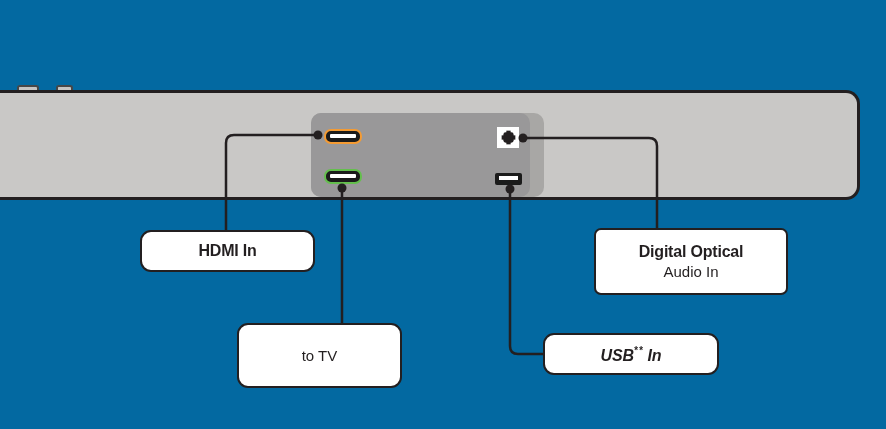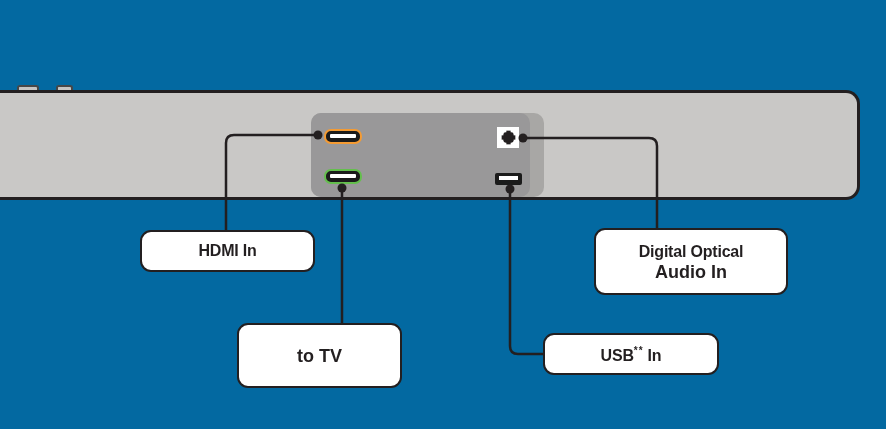--- a/index.html
+++ b/index.html
@@ -60,25 +60,25 @@
   .wires path{fill:none;stroke:#231f20;stroke-width:2.5;}
   .wires circle{fill:#231f20;stroke:none;}
   
   .callout{
     position:absolute;z-index:4;box-sizing:border-box;
     background:#ffffff;border:2px solid #231f20;border-radius:11px;
     display:flex;flex-direction:column;align-items:center;justify-content:center;
     text-align:center;line-height:20px;
   }
   .callout .title{font-weight:bold;font-size:16px;letter-spacing:-0.2px;}
-  .callout .subtitle{font-weight:bold;font-size:18px;}
+  .callout .subtitle{font-weight:normal;font-size:15px;}
   .callout.c-hdmi-in{left:140px;top:230px;width:175px;height:42px;}
   .callout.c-hdmi-out{left:237px;top:323px;width:165px;height:65px;}
-  .callout.c-optical{left:594px;top:228px;width:194px;height:67px;}
-  .callout.c-usb{left:543px;top:333px;width:176px;height:42px;}
+  .callout.c-optical{left:594px;top:228px;width:194px;height:67px;border-radius:7px;}
+  .callout.c-usb{left:543px;top:333px;width:176px;height:42px;font-style:italic;}
   .callout sup{font-size:10px;position:relative;top:-1px;letter-spacing:1px;}
   .usb-suffix{margin-left:4px;}
 </style>
 </head>
 <body>
 
 <div class="stage">
 
   <div class="tab t1"></div>
   <div class="tab t2"></div>

